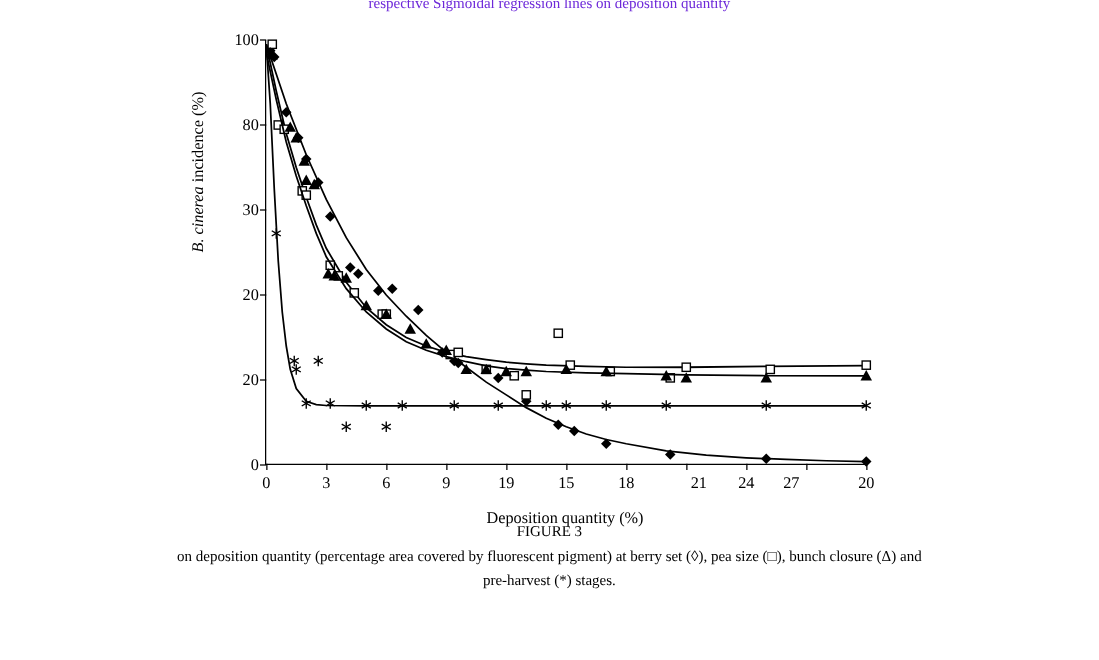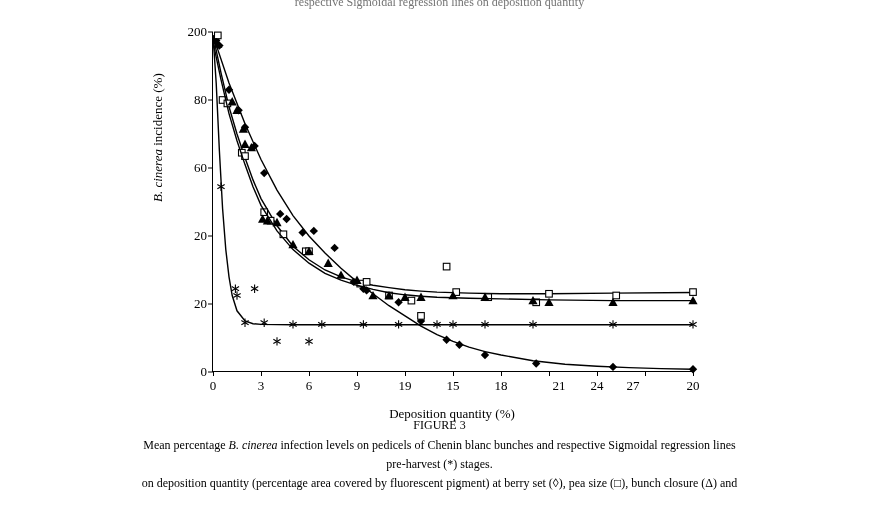--- a/index.html
+++ b/index.html
@@ -22,21 +22,21 @@
   }
   .top-clip {
     position: absolute;
     top: 0px;
     left: 0;
     width: 879px;
     height: 14px;
     overflow: hidden;
     text-align: center;
     font-size: 12px;
-    color: #737373;
+    color: #6d28d9;
   }
   .top-clip span {
     display: inline-block;
     transform: translateY(-5px);
   }
   #chart-area {
     position: absolute;
     left: 0px;
     top: 14px;
     width: 879px;
@@ -135,23 +135,23 @@
       <div class="ytick-mark" style="top:340px"></div>
       <div class="ytick-mark" style="top:272px"></div>
       <div class="ytick-mark" style="top:204px"></div>
       <div class="ytick-mark" style="top:136px"></div>
       <div class="ytick-mark" style="top:68px"></div>
       <div class="ytick-mark" style="top:0px"></div>
 
       <div class="ytick-label" style="top:340px">0</div>
       <div class="ytick-label" style="top:272px">20</div>
       <div class="ytick-label" style="top:204px">20</div>
-      <div class="ytick-label" style="top:136px">60</div>
+      <div class="ytick-label" style="top:136px">30</div>
       <div class="ytick-label" style="top:68px">80</div>
-      <div class="ytick-label" style="top:0px">200</div>
+      <div class="ytick-label" style="top:0px">100</div>
 
       <div class="xtick-mark" style="left:0px"></div>
       <div class="xtick-mark" style="left:48px"></div>
       <div class="xtick-mark" style="left:96px"></div>
       <div class="xtick-mark" style="left:144px"></div>
       <div class="xtick-mark" style="left:192px"></div>
       <div class="xtick-mark" style="left:240px"></div>
       <div class="xtick-mark" style="left:288px"></div>
       <div class="xtick-mark" style="left:336px"></div>
       <div class="xtick-mark" style="left:384px"></div>
@@ -405,18 +405,17 @@
             </g>
           </g>
         </svg>
     </div>
 
     <div id="xlabel">Deposition quantity (%)</div>
   </div>
 
   <div id="caption">
     <span class="fig-title">FIGURE 3</span>
-    <span class="cap-text"><span>Mean percentage </span><i>B. cinerea</i><span> infection levels on pedicels of Chenin blanc bunches and respective Sigmoidal regression lines</span></span>
+    <span class="cap-text">on deposition quantity (percentage area covered by fluorescent pigment) at berry set (◊), pea size (□), bunch closure (Δ) and</span>
     <span class="cap-text">pre-harvest (*) stages.</span>
-    <span class="cap-text">on deposition quantity (percentage area covered by fluorescent pigment) at berry set (◊), pea size (□), bunch closure (Δ) and</span>
   </div>
 
 </div>
 
 </body></html>

